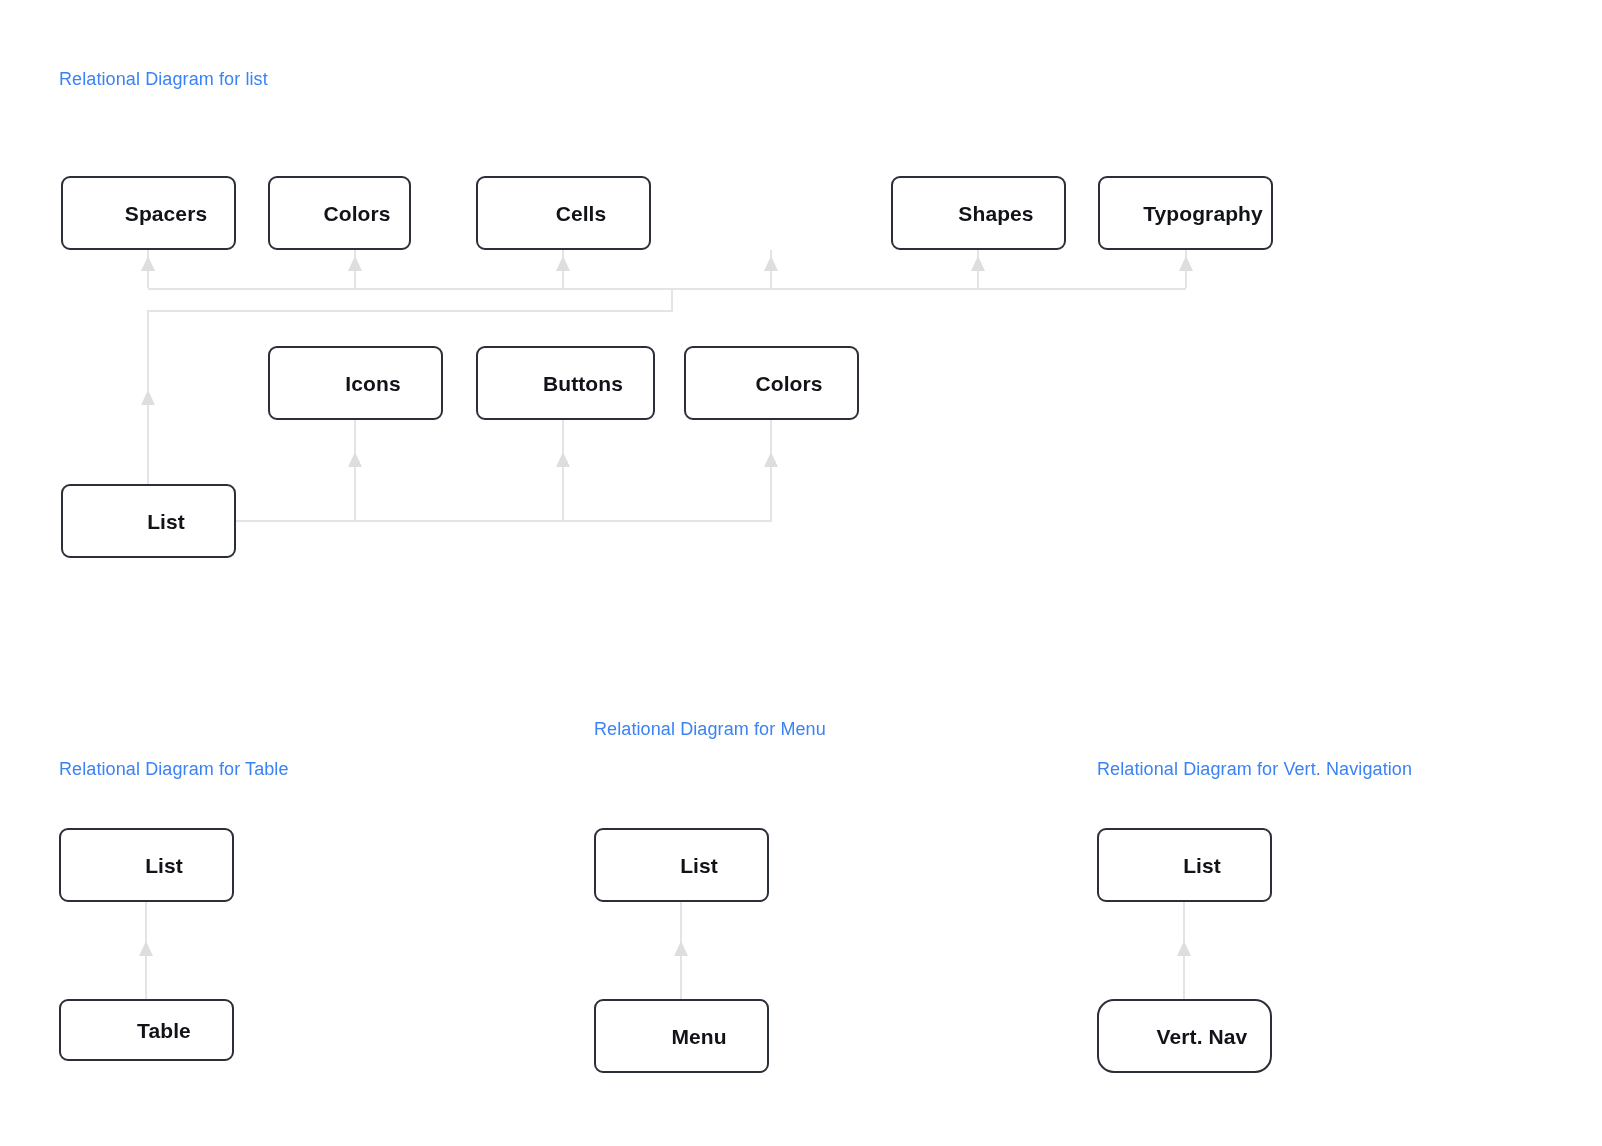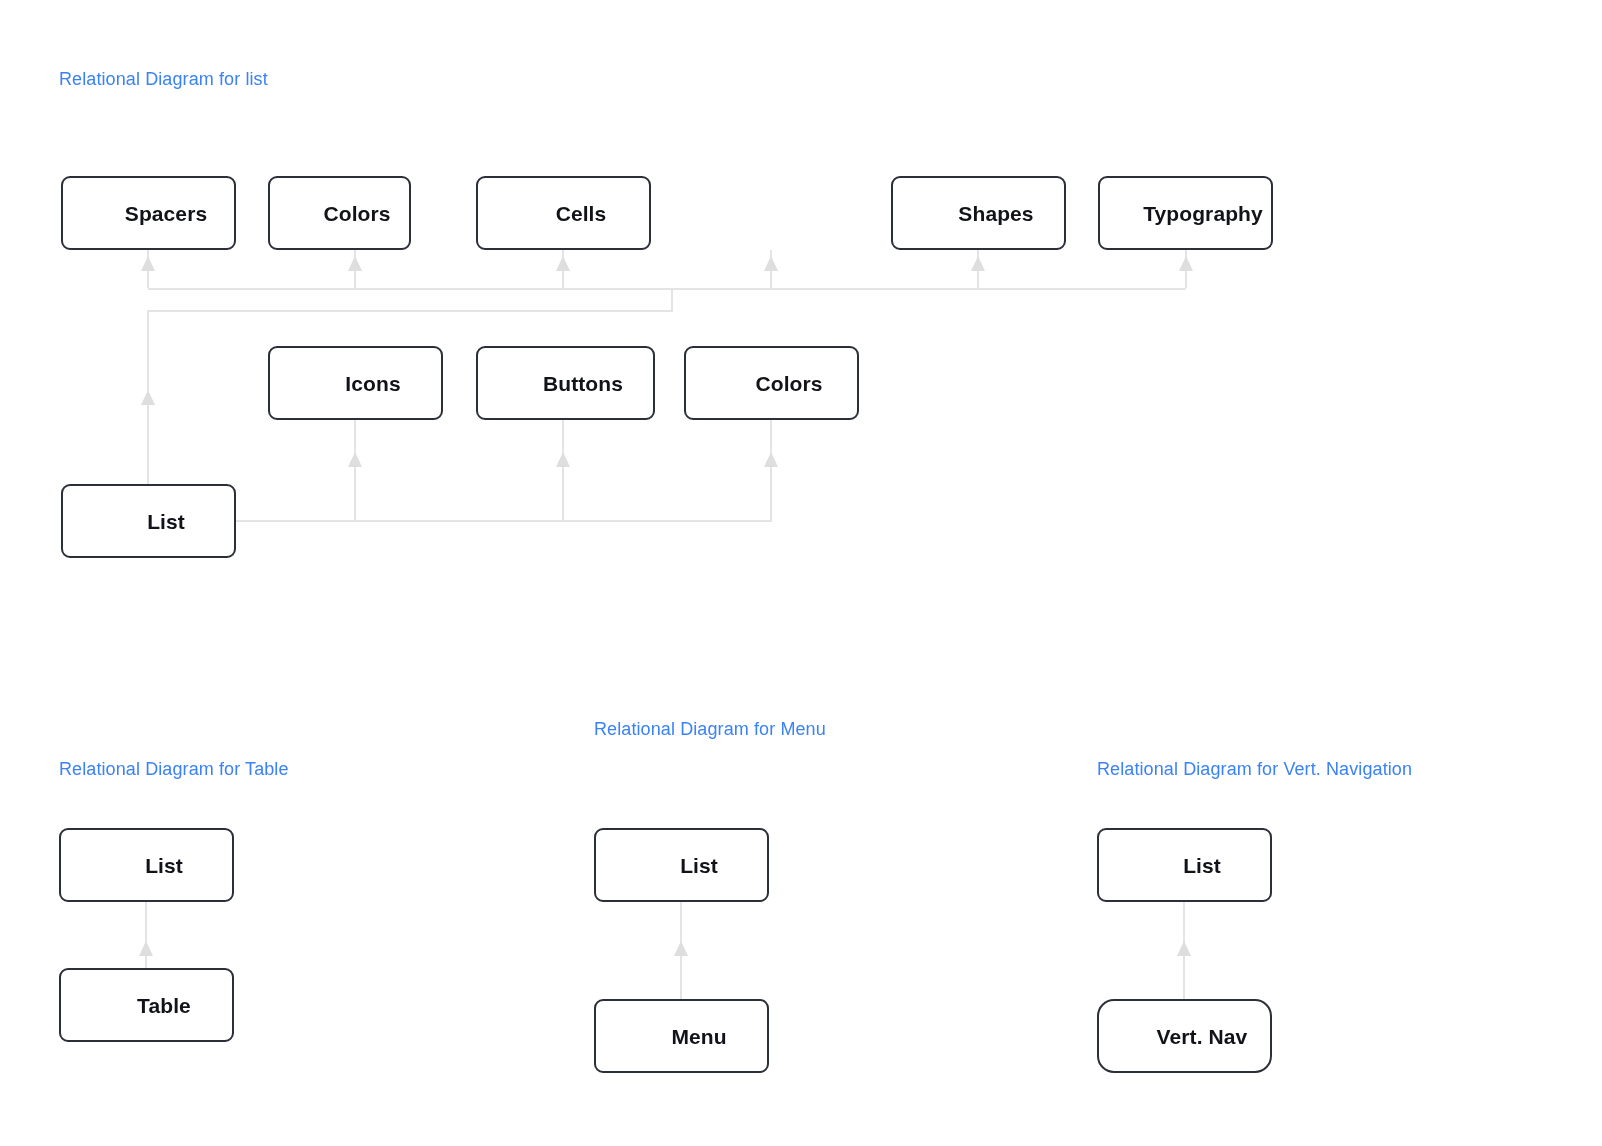--- a/index.html
+++ b/index.html
@@ -151,21 +151,21 @@
   <div class="arrow-up" style="left:556px; top:452px;"></div>
 
   <div class="conn-v" style="left:770px; top:420px; height:101px;"></div>
   <div class="arrow-up" style="left:764px; top:452px;"></div>
 
   <div class="diagram-title" style="left:59px; top:760px;">Relational Diagram for Table</div>
 
   <div class="node" style="left:59px; top:828px; width:175px; height:74px;">
     <span class="node-label">List</span>
   </div>
-  <div class="node" style="left:59px; top:968px; width:175px; height:74px;">
+  <div class="node" style="left:59px; top:999px; width:175px; height:62px;">
     <span class="node-label">Table</span>
   </div>
   <div class="conn-v" style="left:145px; top:902px; height:97px;"></div>
   <div class="arrow-up" style="left:139px; top:941px;"></div>
 
   <div class="diagram-title" style="left:594px; top:720px;">Relational Diagram for Menu</div>
 
   <div class="node" style="left:594px; top:828px; width:175px; height:74px;">
     <span class="node-label">List</span>
   </div>

